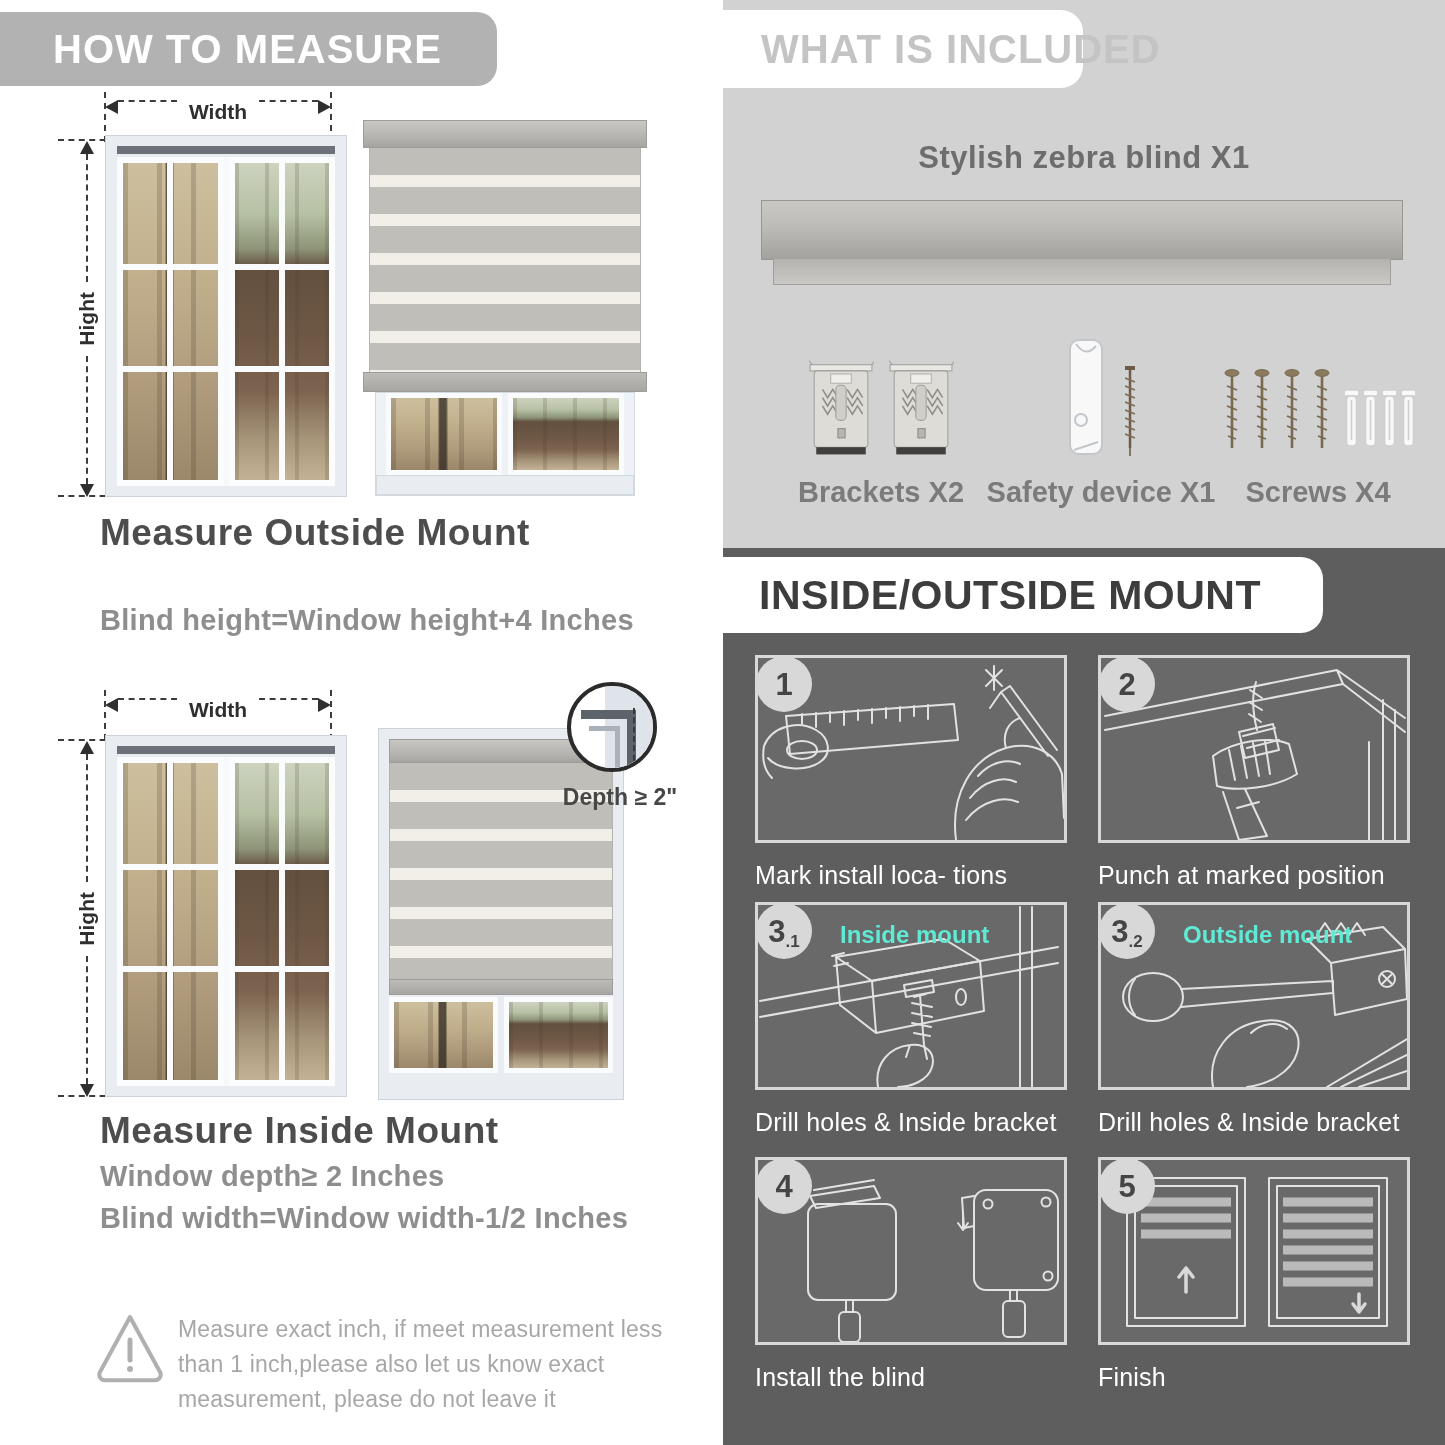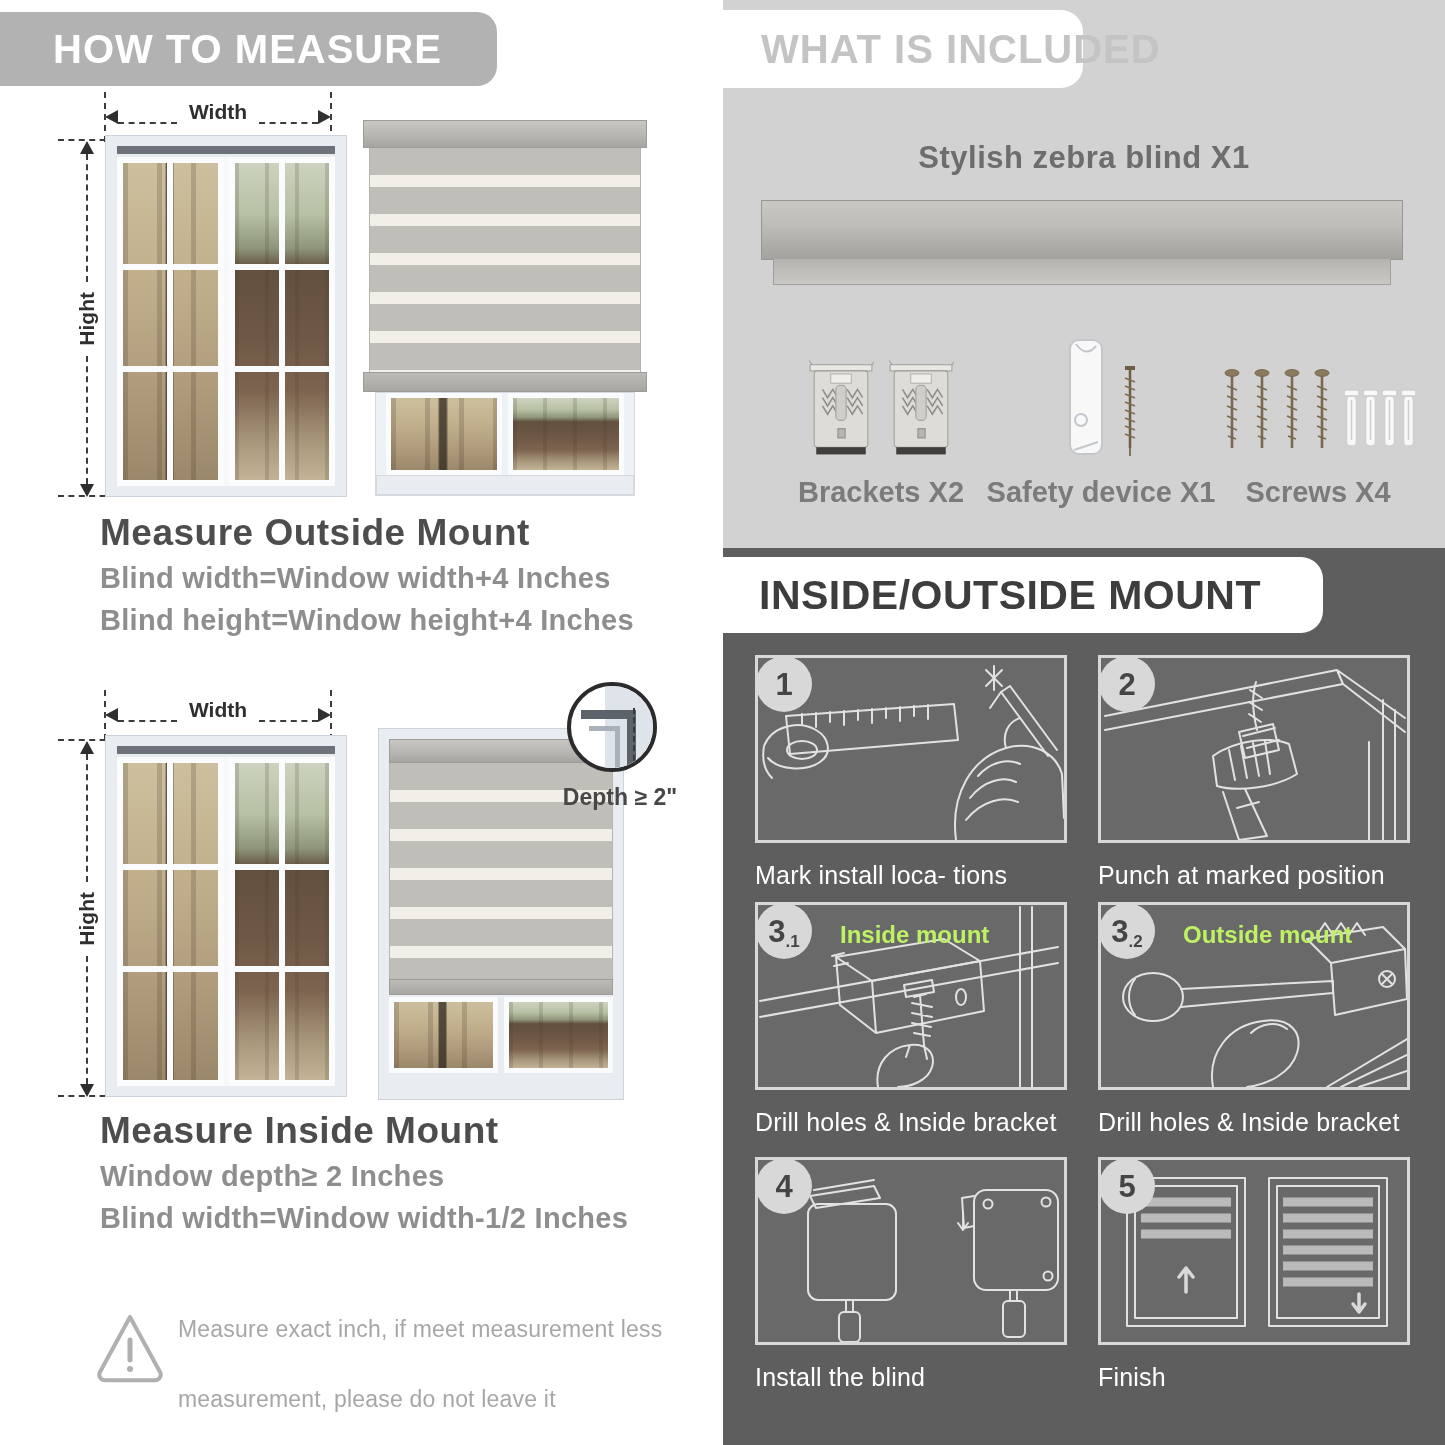--- a/index.html
+++ b/index.html
@@ -35,21 +35,21 @@
   .valance{background:linear-gradient(180deg,#c8c7c3,#b2b1ad 70%,#a5a4a0);border:1px solid #9d9c98;box-sizing:border-box;}
   .zstripes{background:repeating-linear-gradient(180deg,#c0beb8 0 27px,#f1efe8 27px 39px);
             border-left:1px solid #b5b3ae;border-right:1px solid #b5b3ae;box-sizing:border-box;}
   .zrail{background:linear-gradient(180deg,#bcbbb7,#a7a6a2);border:1px solid #9d9c98;box-sizing:border-box;}
   .mini-win{background:#eef1f5;border:1px solid #d3d9de;box-sizing:border-box;padding:0 10px;}
   .mini-doors{display:flex;gap:6px;height:82px;margin-top:0;}
   .mini-door{flex:1;border:5px solid #fafbfc;box-sizing:border-box;}
   .mini-sill{height:18px;background:#e9edf2;border:1px solid #d3d9de;margin:0 -10px;}
 
   
-  .h-arrow{display:flex;align-items:flex-end;}
+  .h-arrow{display:flex;align-items:flex-start;}
   .ah-l{width:0;height:0;border-top:7px solid transparent;border-bottom:7px solid transparent;border-right:13px solid #2f2f2f;}
   .ah-r{width:0;height:0;border-top:7px solid transparent;border-bottom:7px solid transparent;border-left:13px solid #2f2f2f;}
   .hdash{flex:1;height:0;border-top:2px dashed #3c3c3c;}
   .dim-label{padding:0 12px;font-weight:bold;font-size:21px;color:#2f2f2f;white-space:nowrap;}
   .v-arrow{display:flex;flex-direction:column;align-items:center;}
   .ah-u{width:0;height:0;border-left:7px solid transparent;border-right:7px solid transparent;border-bottom:13px solid #2f2f2f;}
   .ah-d{width:0;height:0;border-left:7px solid transparent;border-right:7px solid transparent;border-top:13px solid #2f2f2f;}
   .vdash{flex:1;width:0;border-left:2px dashed #3c3c3c;}
   .v-label{writing-mode:vertical-rl;transform:rotate(180deg);font-weight:bold;font-size:21px;color:#2f2f2f;padding:10px 0;}
   .v-ext{border-left:2px dashed #3c3c3c;width:0;}
@@ -87,21 +87,21 @@
           border-radius:0 22px 22px 0;display:flex;align-items:center;}
   .dk-text{color:#3d3d3d;font-weight:bold;font-size:41px;letter-spacing:.5px;padding-left:36px;white-space:nowrap;}
 
   .step{position:absolute;width:312px;}
   .step-panel{position:relative;width:312px;height:188px;background:#696969;
               border:3px solid #d8d8d8;box-sizing:border-box;overflow:hidden;}
   .step-badge{position:absolute;left:-2px;top:-2px;width:56px;height:56px;border-radius:50%;
               background:#d8d8d8;display:flex;align-items:center;justify-content:center;z-index:2;}
   .badge-num{font-weight:bold;font-size:31px;color:#454545;line-height:1;}
   .badge-sub{font-weight:bold;font-size:17px;color:#454545;line-height:1;align-self:flex-end;margin-bottom:9px;}
-  .step-title{position:absolute;left:82px;top:16px;font-weight:bold;font-size:24px;color:#bef264;z-index:2;}
+  .step-title{position:absolute;left:82px;top:16px;font-weight:bold;font-size:24px;color:#5eead4;z-index:2;}
   .step-cap{margin-top:18px;font-weight:normal;font-size:25px;color:#fff;letter-spacing:.2px;white-space:nowrap;}
   .step-svg{position:absolute;inset:0;width:100%;height:100%;}
   .sline{fill:none;stroke:#e2e2e2;stroke-width:2;stroke-linecap:round;stroke-linejoin:round;}
   .sband{fill:none;stroke:#c9c9c9;stroke-width:9;opacity:.85;}
   .sarrow{fill:none;stroke:#d9d9d9;stroke-width:3.5;stroke-linecap:round;stroke-linejoin:round;}
 </style>
 </head>
 <body>
 
 <div id="stage">
@@ -153,21 +153,20 @@
     <div class="mini-win" style="margin:0 12px;">
       <div class="mini-doors">
         <div class="mini-door scene-a"></div>
         <div class="mini-door scene-b"></div>
       </div>
       <div class="mini-sill"></div>
     </div>
   </div>
 
   <div class="abs sec-title" style="left:100px;top:512px;">Measure Outside Mount</div>
-  <div class="abs sec-line" style="left:100px;top:562px;">Blind width=Window width+4 Inches</div>
   <div class="abs sec-line" style="left:100px;top:604px;">Blind height=Window height+4 Inches</div>
 
   <div class="abs h-arrow" style="left:105px;top:698px;width:226px;">
     <span class="ah-l"></span>
     <span class="hdash"></span>
     <span class="dim-label">Width</span>
     <span class="hdash"></span>
     <span class="ah-r"></span>
   </div>
   <div class="abs v-ext" style="left:104px;top:690px;height:50px;"></div>
@@ -220,20 +219,21 @@
   <div class="abs sec-title" style="left:100px;top:1110px;">Measure Inside Mount</div>
   <div class="abs sec-line" style="left:100px;top:1160px;">Window depth≥ 2 Inches</div>
   <div class="abs sec-line" style="left:100px;top:1202px;">Blind width=Window width-1/2 Inches</div>
 
   <svg class="abs" style="left:95px;top:1310px;" width="70" height="80" viewBox="0 0 70 80">
     <path d="M35,7 L65,62 a5.5,5.5 0 0 1 -4.8,8.2 L9.8,70.2 a5.5,5.5 0 0 1 -4.8,-8.2 Z" fill="none" stroke="#b0b0b0" stroke-width="4" stroke-linejoin="round"></path>
     <line x1="35" y1="30" x2="35" y2="50" stroke="#b0b0b0" stroke-width="5" stroke-linecap="round"></line>
     <circle cx="35" cy="59" r="3" fill="#b0b0b0"></circle>
   </svg>
   <div class="abs note-text" style="left:178px;top:1312px;">Measure exact inch, if meet measurement less</div>
+  <div class="abs note-text" style="left:178px;top:1347px;">than 1 inch,please also let us know exact</div>
   <div class="abs note-text" style="left:178px;top:1382px;">measurement, please do not leave it</div>
 
   <div class="abs r-light">
     <div class="rh-box">
       <span class="rh-text">WHAT IS INCLUDED</span>
     </div>
 
     <div class="blind-label">Stylish zebra blind X1</div>
     <div class="headrail"></div>
     <div class="headrail-lip"></div>

